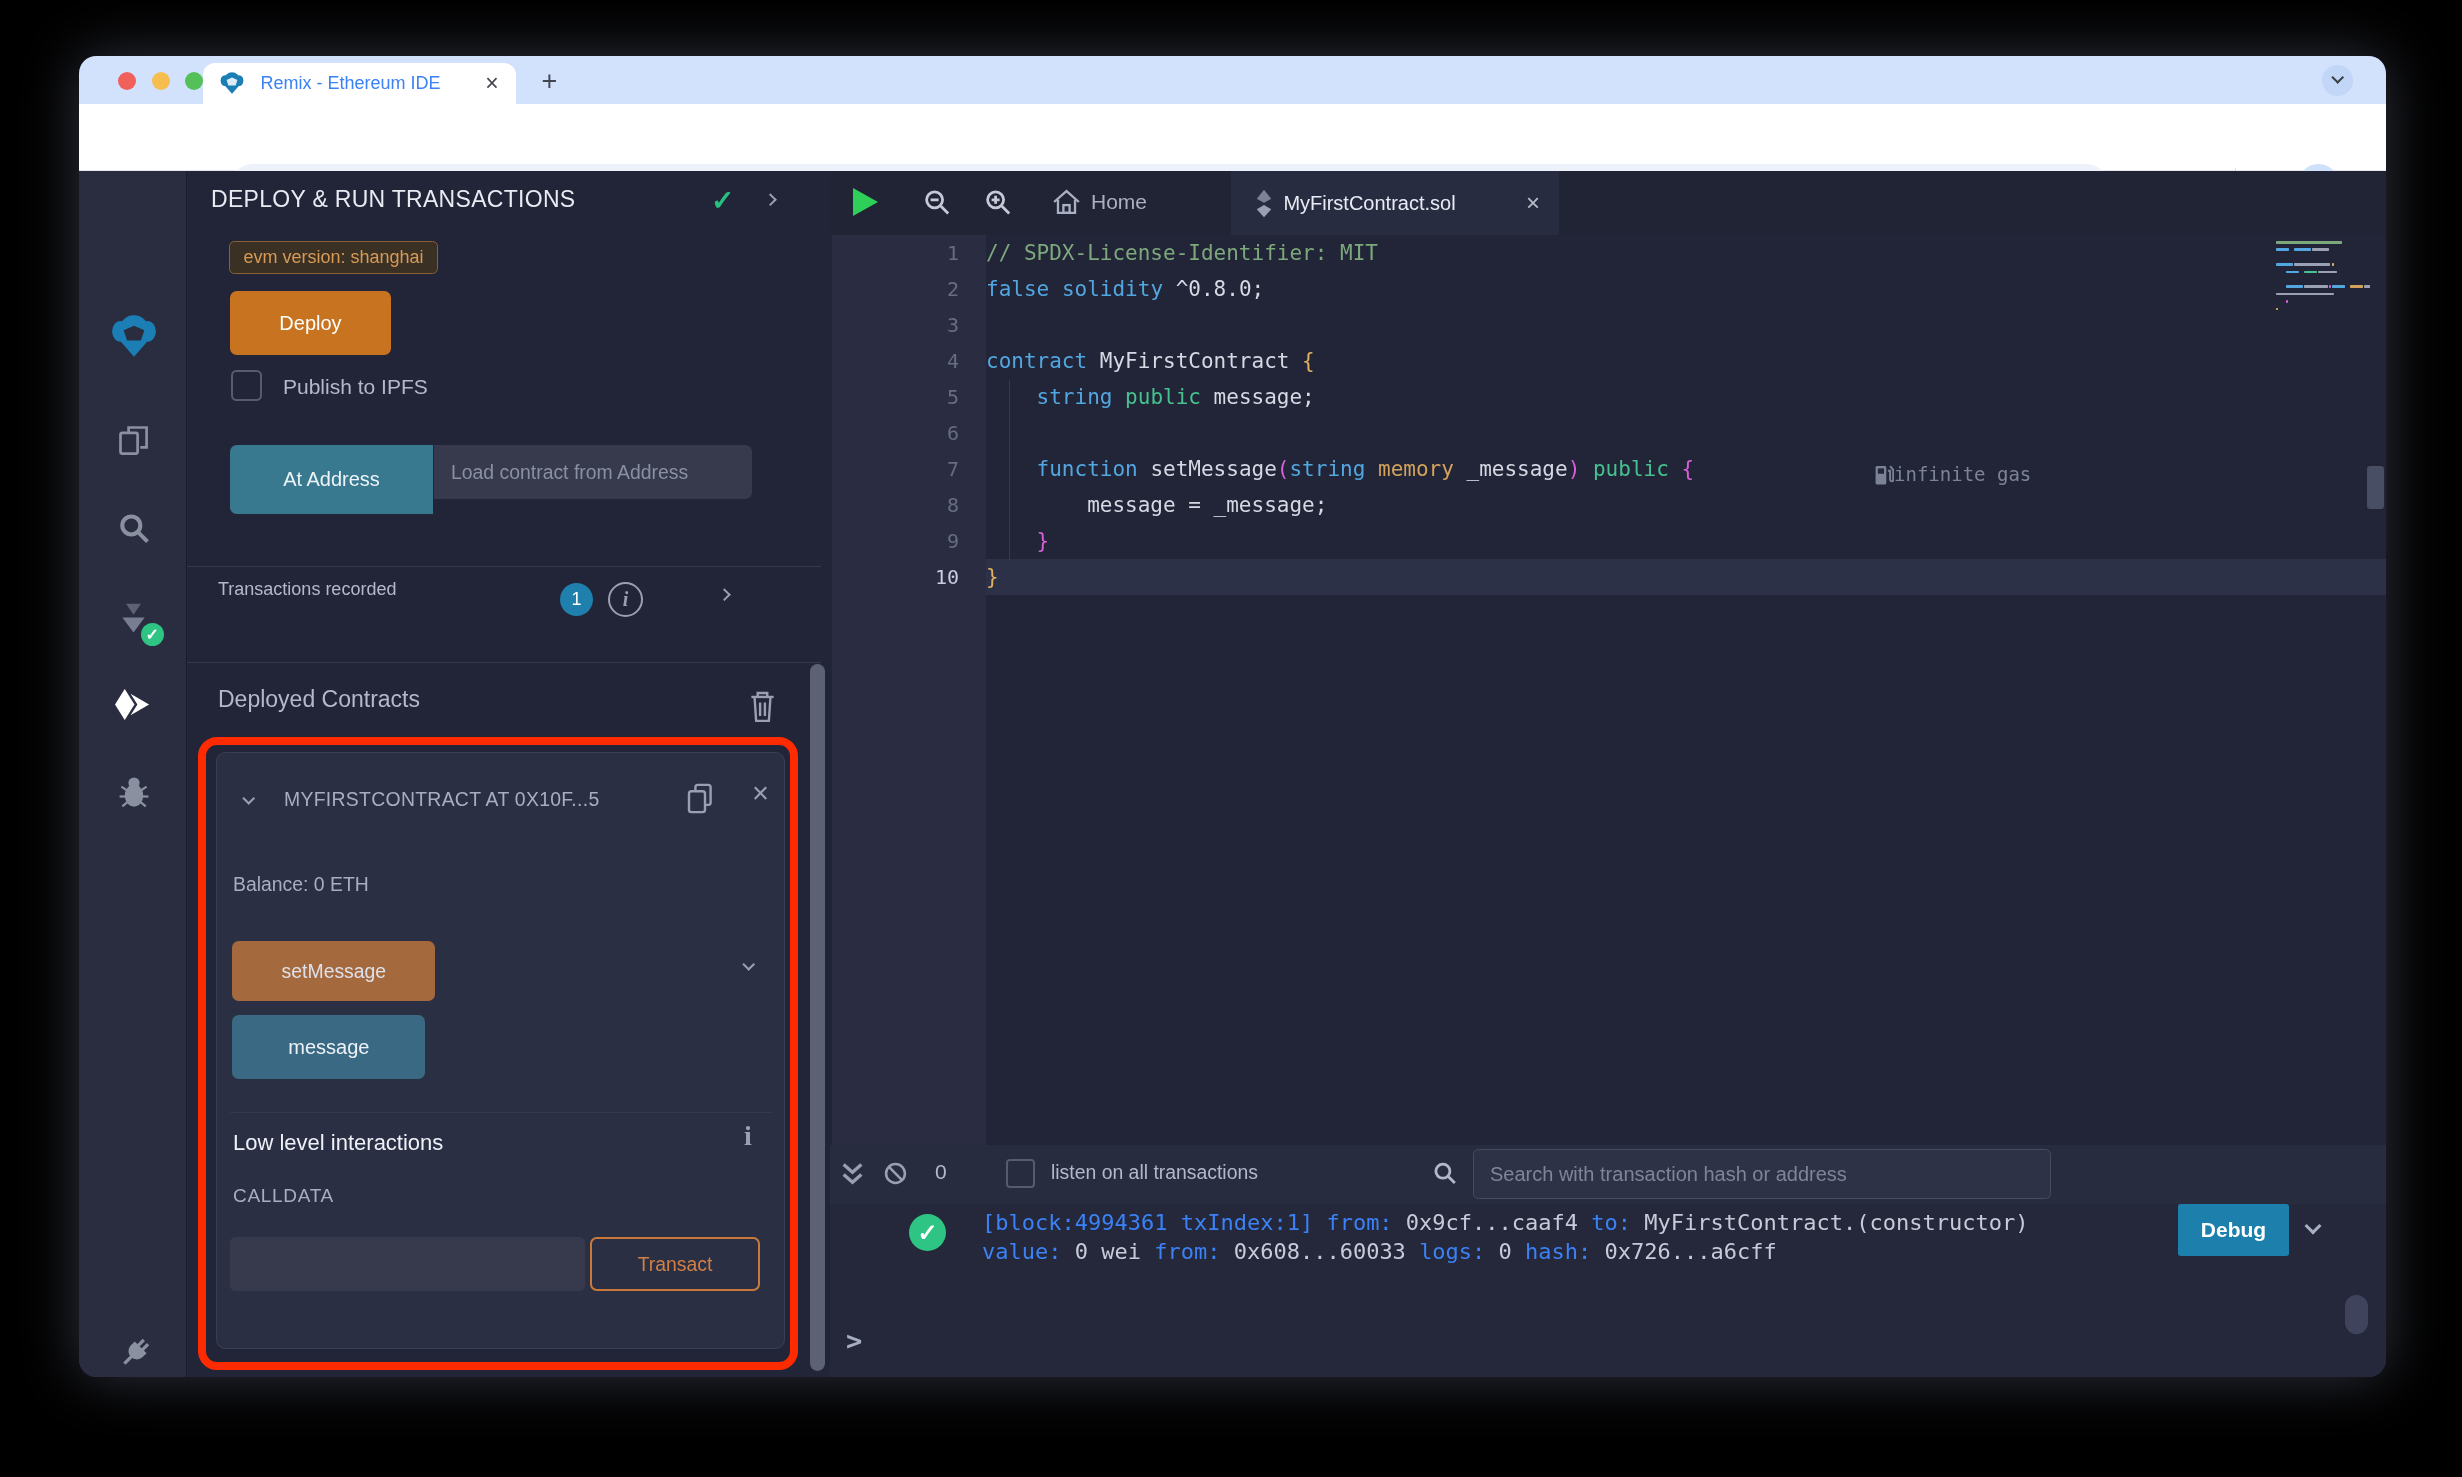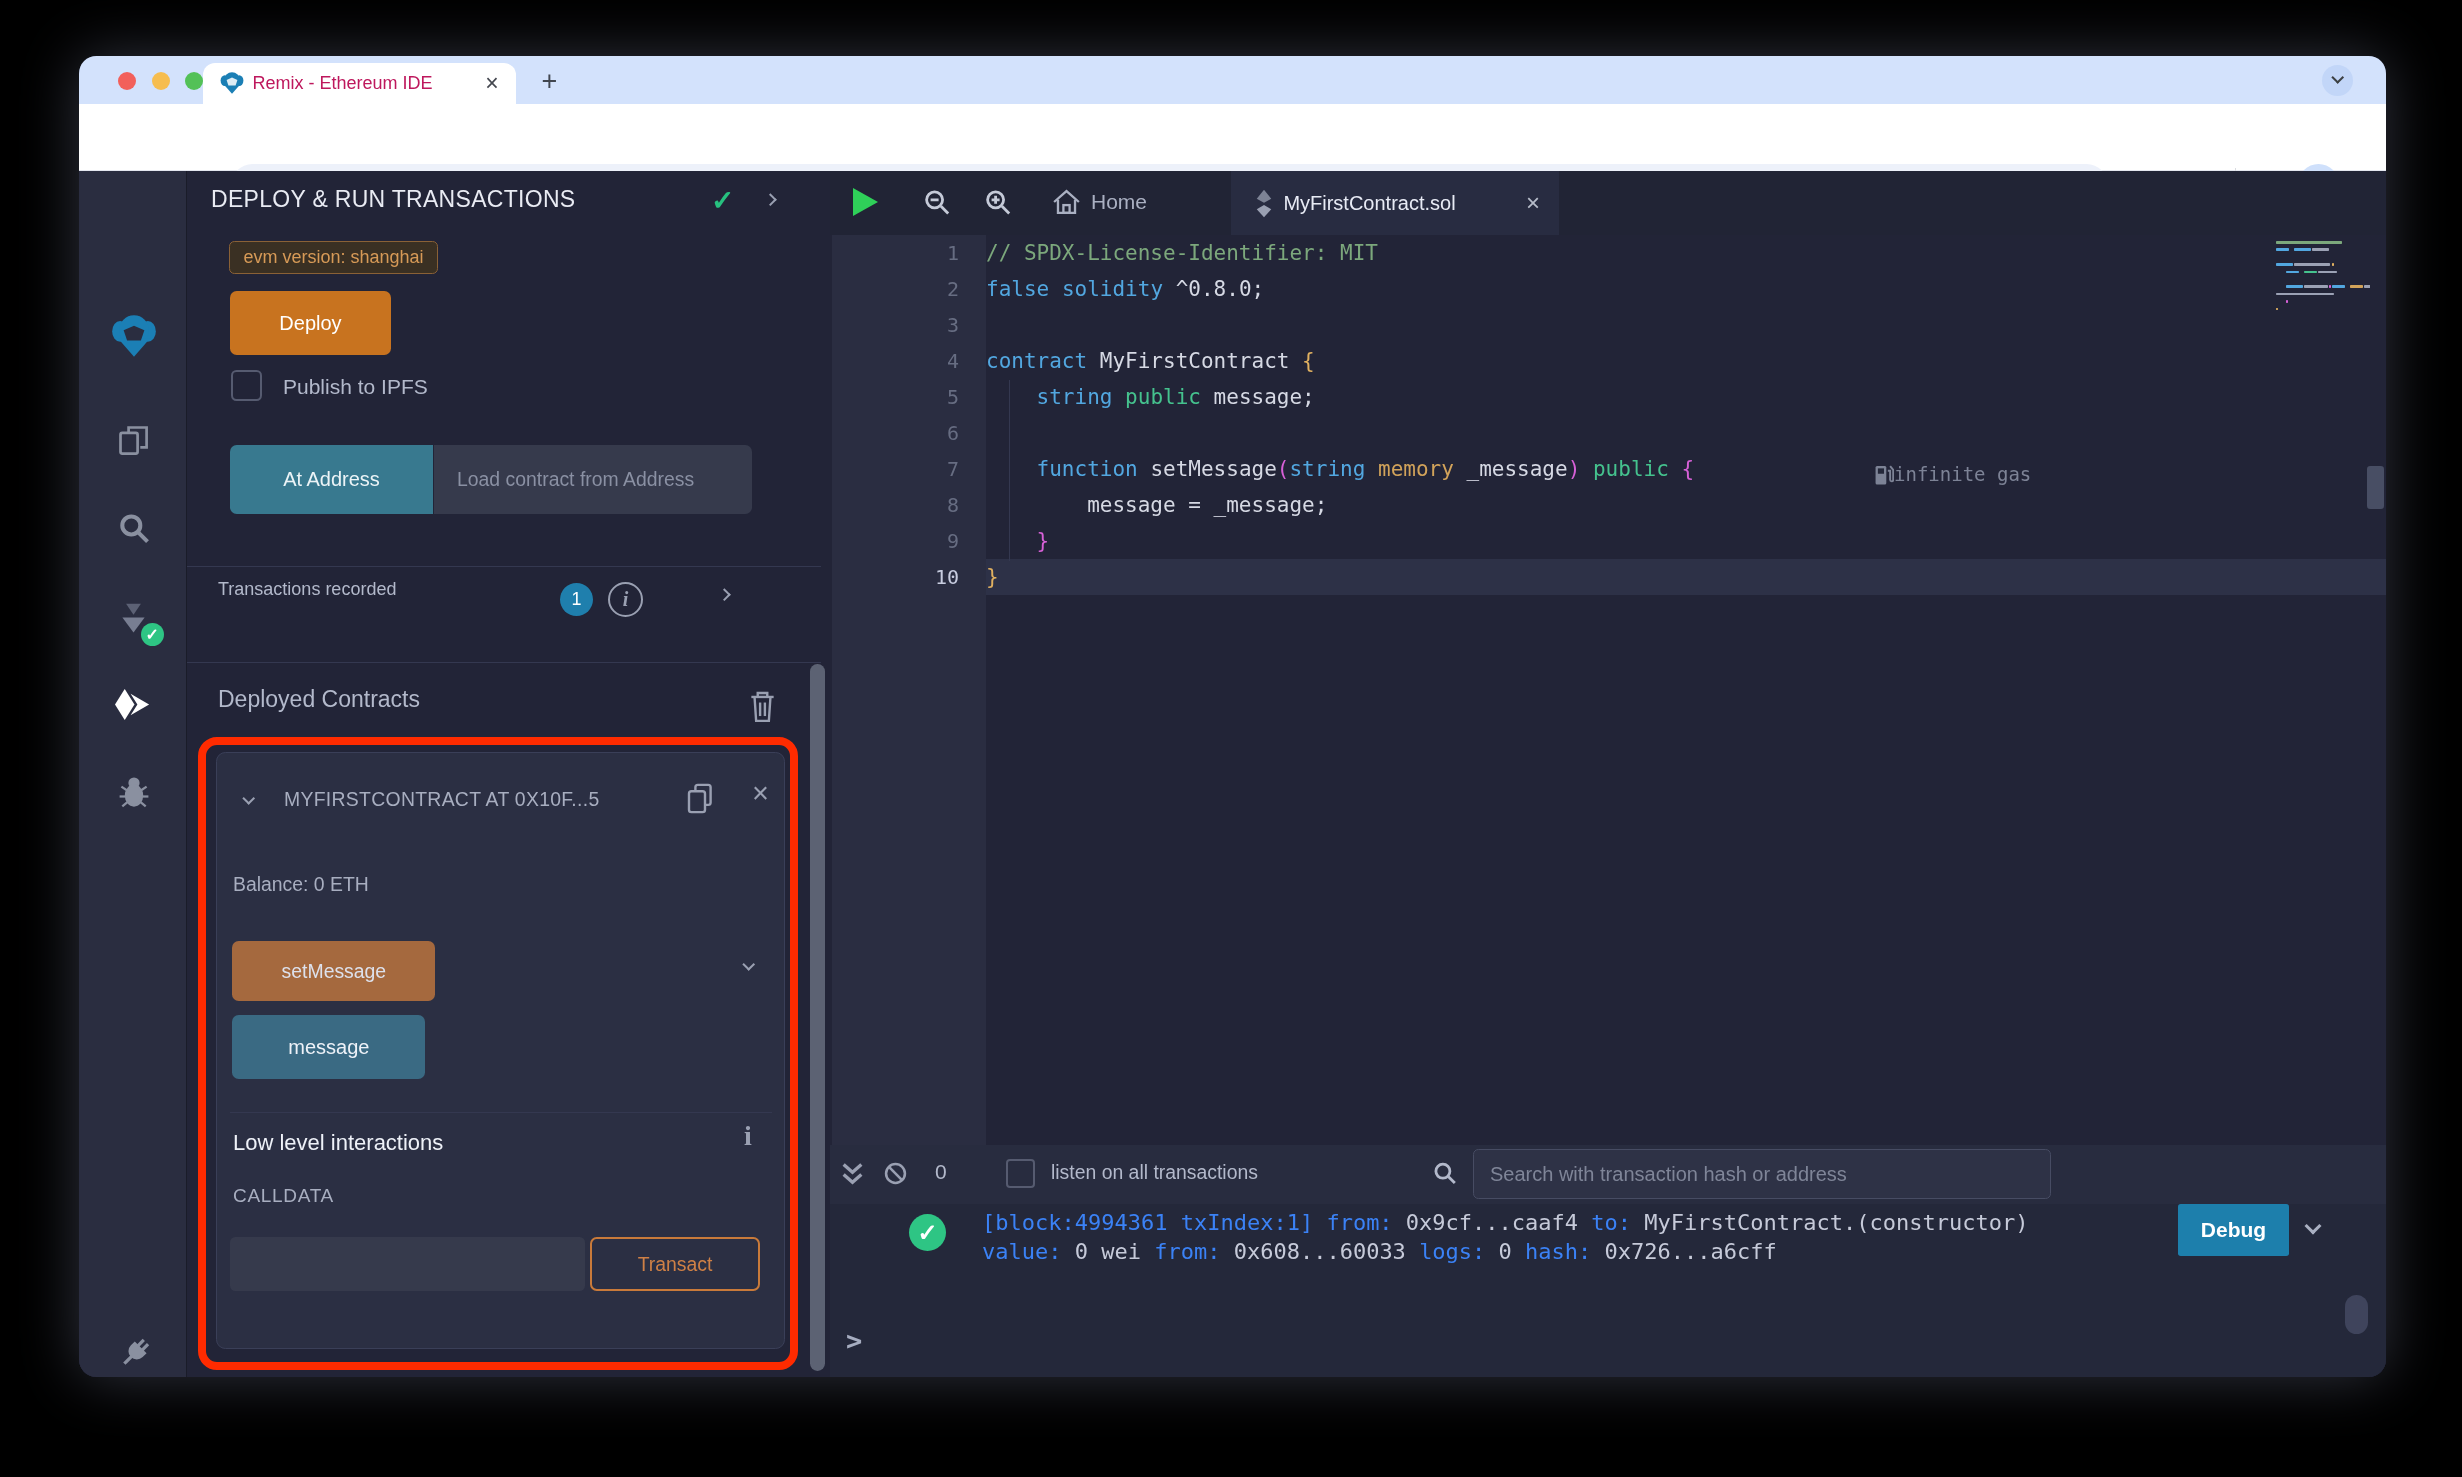--- a/index.html
+++ b/index.html
@@ -12,21 +12,21 @@
   *{margin:0;padding:0;box-sizing:border-box}
   body{background:#000;font-family:"Liberation Sans",sans-serif;}
   #stage{position:relative;width:2462px;height:1477px;background:#000;overflow:hidden}
   .abs{position:absolute}
   .window{position:absolute;left:79px;top:56px;width:2307px;height:1321px;border-radius:17.4px;overflow:hidden;
     background:#222437;box-shadow:0 0 60px rgba(140,150,180,.35)}
   
   .tabstrip{left:0;top:0;width:2307px;height:48px;background:#d3e2fc}
   .light{width:18px;height:18px;border-radius:50%;top:16px}
   .tab{left:124px;top:6.7px;width:313px;height:41px;background:#fff;border-radius:12px 12px 0 0;display:flex;align-items:center}
-  .tab-title{font-size:18px;color:#be185d;margin-left:8px;flex:1;white-space:nowrap;overflow:hidden}
+  .tab-title{font-size:18px;color:#3b82f6;margin-left:16px;flex:1;white-space:nowrap;overflow:hidden}
   .tab-close{font-size:23px;color:#44474f;margin-right:17.4px;line-height:1}
   .newtab{left:454px;top:9.4px;width:33px;height:33px;font-size:27px;color:#41464f;display:flex;align-items:center;justify-content:center}
   .tabsearch{left:2243px;top:8.7px;width:31px;height:31px;border-radius:50%;background:#c2d6f8;display:flex;align-items:center;justify-content:center}
   
   .toolbar{left:0;top:48px;width:2307px;height:67px;background:#fff;border-bottom:1.3px solid #e4e7ef}
   .navbtn{top:60px;width:43px;height:43px;display:flex;align-items:center;justify-content:center;font-size:27px;color:#5f6368}
   .urlpill{left:152px;top:60px;width:1877px;height:43px;border-radius:21.4px;background:#edf1fa;display:flex;align-items:center;padding:0 14.7px}
   .urltext{font-size:19px;color:#3c4043;margin-left:13.4px;flex:1;white-space:nowrap;overflow:hidden}
   .pillicon{display:flex;align-items:center;justify-content:center;width:36px;height:36px}
   .star{font-size:25.4px;color:#5f6368}
@@ -48,21 +48,21 @@
   .chev-r{transform:rotate(-45deg)} .chev-d{transform:rotate(45deg)}
   .evm-badge{left:150px;top:185px;height:33px;padding:0 13.4px;background:#3a3023;border:1.3px solid #8a6136;border-radius:5.4px;
     color:var(--evm_badge_orange);font-size:18px;line-height:31px}
   .btn{display:flex;align-items:center;justify-content:center;border-radius:6.7px;font-size:20px}
   .deploy-btn{left:151px;top:235px;width:161px;height:64px;background:var(--deploy_orange);color:#fff}
   .checkbox{width:31px;height:31px;border:2px solid #565b70;border-radius:5.4px;background:transparent}
   .pub-label{left:204px;top:319px;font-size:21px;color:#b3b9cb}
   .ataddr-btn{left:151px;top:389px;width:203px;height:69px;background:var(--at_address_teal);color:#ecf4f7;border-radius:6.7px 0 0 6.7px}
   .input{background:#363a4c;border:none;outline:none;color:#d6d9e4;font-family:"Liberation Sans",sans-serif}
   .input::placeholder{color:#8a90a3}
-  .ataddr-input{left:355px;top:389px;width:318px;height:69px;border-radius:0 6.7px 6.7px 0;padding-left:23px;font-size:19.4px}
+  .ataddr-input{left:355px;top:389px;width:318px;height:54px;border-radius:0 6.7px 6.7px 0;padding-left:17px;font-size:19.4px}
   .hdiv{height:1.3px;background:#343850}
   .sec-label{font-size:18px;color:#b3b9cb}
   .count-badge{left:481px;top:527px;width:33px;height:33px;border-radius:50%;background:var(--badge_blue);color:#fff;font-size:18px;
     display:flex;align-items:center;justify-content:center}
   .info-circle{width:35px;height:35px;border-radius:50%;border:2px solid #9aa0b2;color:#9aa0b2;font-size:20px;
     display:flex;align-items:center;justify-content:center;font-family:"Liberation Serif",serif;font-style:italic;font-weight:bold}
   .panel-scroll{left:731px;top:608px;width:14.7px;height:707px;background:#5c6273;border-radius:7.4px}
   .redbox{left:119px;top:681px;width:600px;height:633px;border:8.7px solid var(--annotation_red);border-radius:19px}
   .card{left:137px;top:696px;width:569px;height:597px;background:#2b2f43;border:1.3px solid #3a3f58;border-radius:9.4px}
   .card-title{left:67px;top:35px;width:395px;font-size:19.4px;color:#a8aec0;letter-spacing:0.3px;white-space:nowrap;overflow:hidden}

